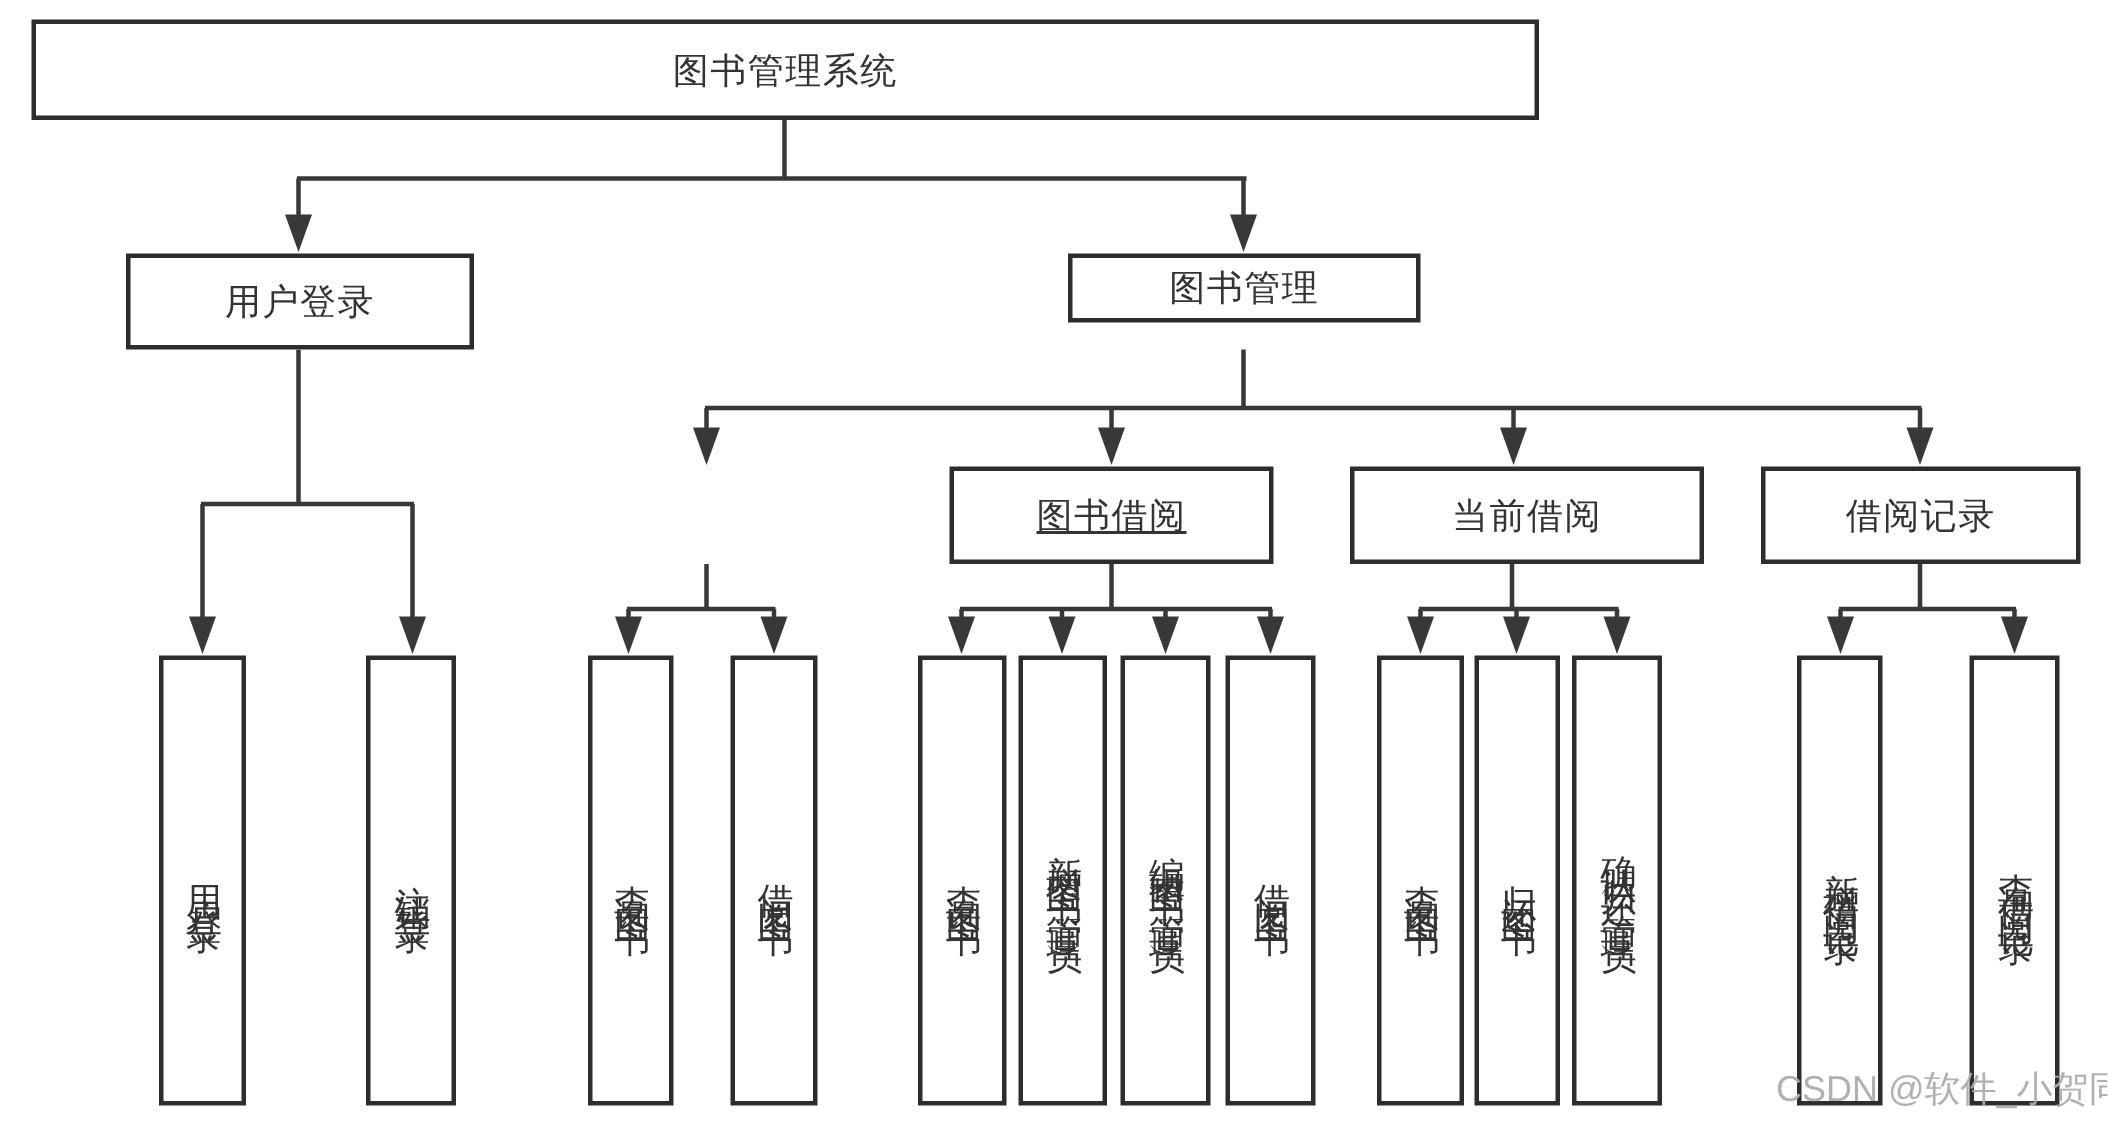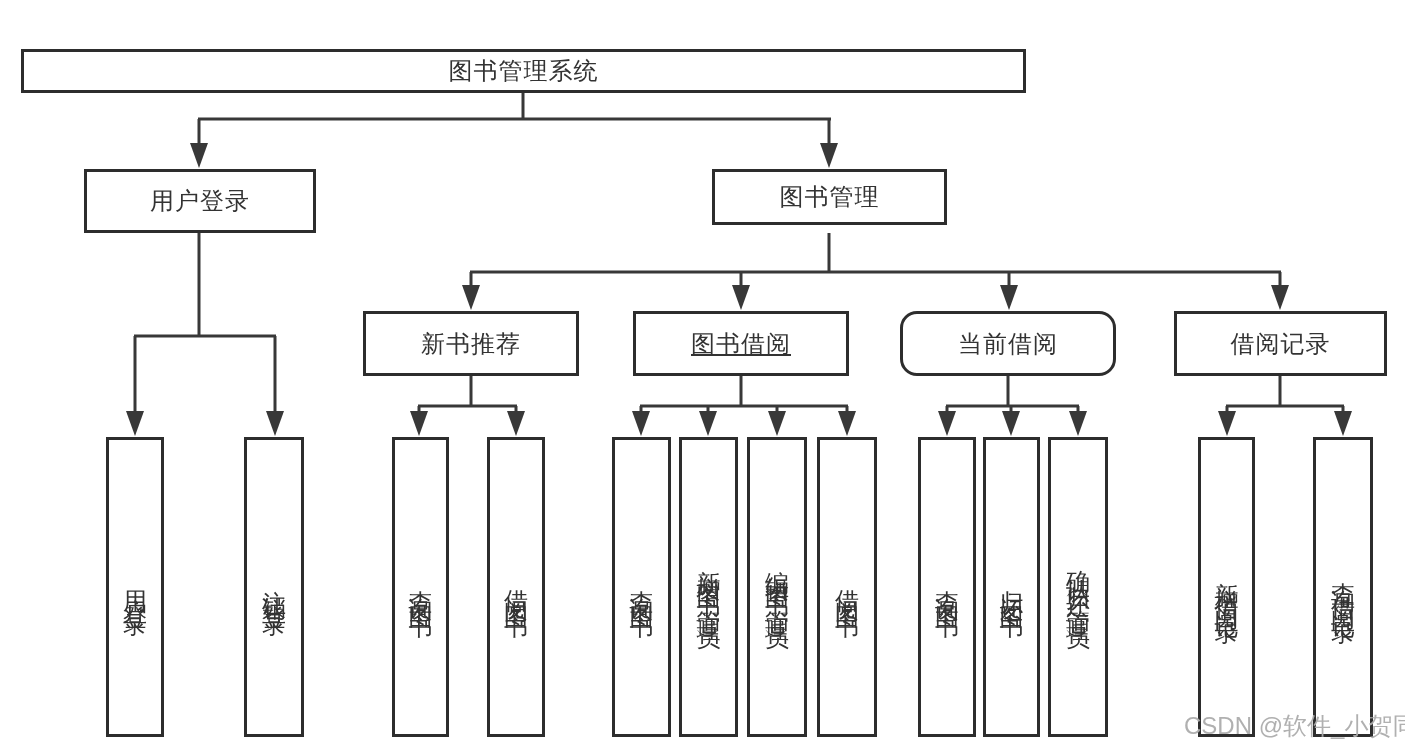--- a/index.html
+++ b/index.html
@@ -98,28 +98,27 @@
       <polygon points="768,411 786,411 777,436"></polygon>
       <polygon points="838,411 856,411 847,436"></polygon>
       <polygon points="938,411 956,411 947,436"></polygon>
       <polygon points="1002,411 1020,411 1011,436"></polygon>
       <polygon points="1069,411 1087,411 1078,436"></polygon>
       <polygon points="1218,411 1236,411 1227,436"></polygon>
       <polygon points="1334,411 1352,411 1343,436"></polygon>
     </g>
   </svg>
 
-  <div class="node" style="left:21px; top:13px; width:1005px; height:44px;margin-top:36px;">图书管理系统</div>
+  <div class="node" style="left:21px; top:13px; width:1005px; height:67px;">图书管理系统</div>
 
   <div class="node" style="left:84px; top:169px; width:232px; height:64px;">用户登录</div>
-  <div class="node" style="left:712px; top:169px; width:235px; height:56px;">图书管理</div>
+  <div class="node" style="left:712px; top:169px; width:235px; height:46px;">图书管理</div>
 
-  <div class="node" style="left:363px; top:311px; width:216px; height:65px;">新书推荐</div>
   <div class="node" style="left:633px; top:311px; width:216px; height:65px;text-decoration:underline;">图书借阅</div>
-  <div class="node" style="left:900px; top:311px; width:216px; height:65px;border-radius:17px;">当前借阅</div>
+  <div class="node" style="left:900px; top:311px; width:236px; height:65px;">当前借阅</div>
   <div class="node" style="left:1174px; top:311px; width:213px; height:65px;">借阅记录</div>
 
   <div class="vnode" style="left:106px; top:437px; width:58px; height:300px;">
     <span>用户登录</span>
   </div>
   <div class="vnode" style="left:244px; top:437px; width:60px; height:300px;">
     <span>注销登录</span>
   </div>
 
   <div class="vnode" style="left:392px; top:437px; width:57px; height:300px;">

